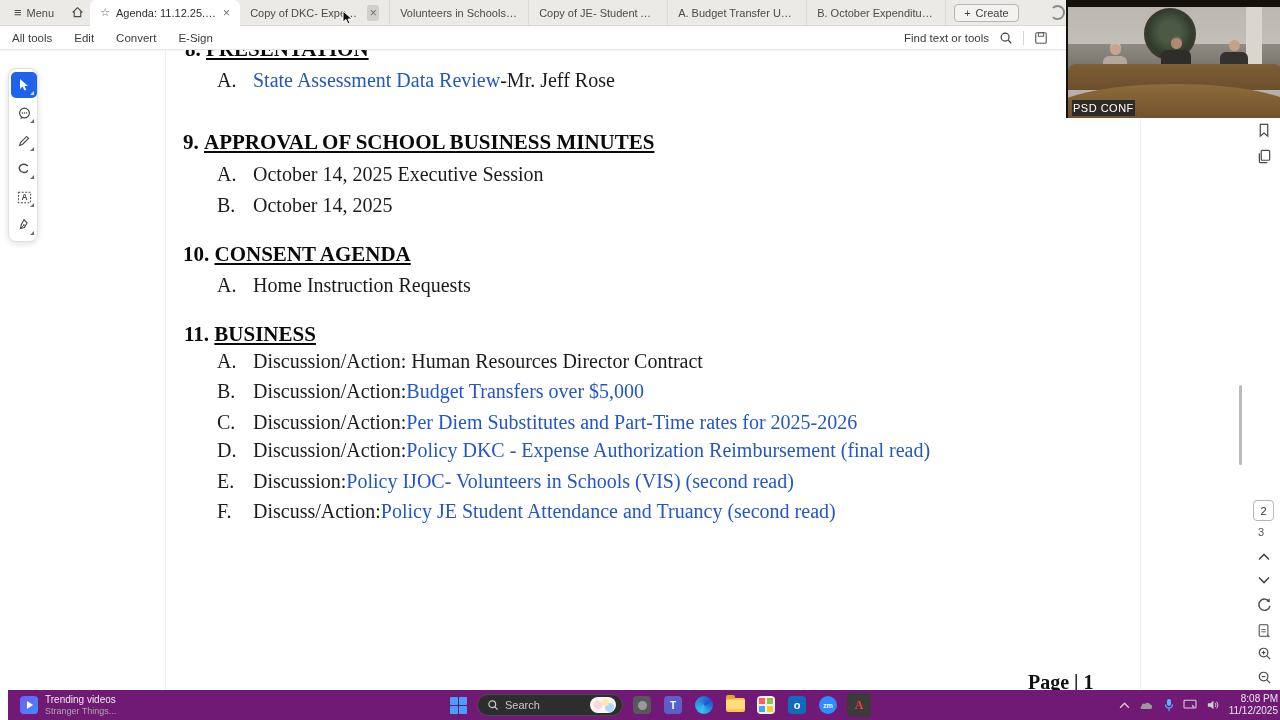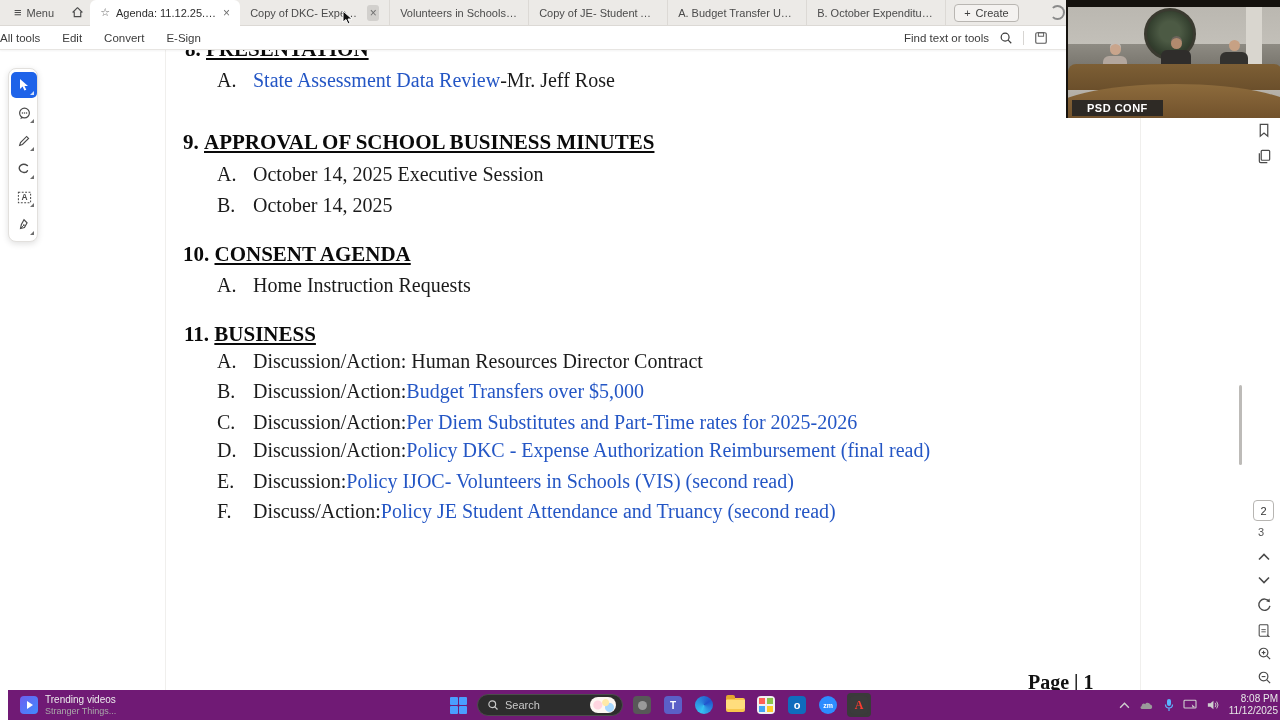--- a/index.html
+++ b/index.html
@@ -25,21 +25,21 @@
   .create-btn { margin-left:8px; display:flex; align-items:center; gap:5px; border:1px solid #b9b6b2;
                 border-radius:4px; height:18px; padding:0 9px; font-size:11px; color:#3e3e3e; background:#f4f2f0; }
   .sync-part { position:absolute; left:1050px; top:5px; width:15px; height:15px; border:2px solid #8a8a8a;
                border-radius:50%; border-left-color:transparent; }
 
   
   .toolbar { position:absolute; left:0; top:26px; width:1280px; height:24px; background:#fff;
              border-bottom:1px solid #e7e5e2; box-shadow:0 1px 2px rgba(0,0,0,0.05); z-index:5;
              display:flex; align-items:center; }
   .tb-item { font-size:11.5px; color:#3c3c3c; margin-right:22px; }
-  .tb-item:first-child { }
+  .tb-item:first-child { margin-left:12px; }
   .toolbar-right { position:absolute; right:232px; top:0; height:24px; display:flex; align-items:center; gap:10px; }
   .find-label { font-size:11.5px; color:#3c3c3c; }
   .tb-divider { width:1px; height:14px; background:#d7d5d2; }
 
   
   .docarea { position:absolute; left:0; top:50px; width:1280px; height:640px; background:#ffffff; overflow:hidden; }
   .page-edge { position:absolute; top:0; width:1px; height:640px; background:#f0efed; }
   .doc-line { position:absolute; font-family:"Liberation Serif", serif; font-size:20px; color:#1b1b1b;
               white-space:nowrap; display:flex; }
   .doc-heading { font-weight:bold; font-size:21px; color:#0a0a0a; }
@@ -84,21 +84,21 @@
                background:linear-gradient(#8e8b83,#6e6b63); }
   .vid-pillar { position:absolute; left:178px; top:7px; width:16px; height:78px; background:#d9d6cf; }
   .vid-bench-back { position:absolute; left:0; top:64px; width:214px; height:26px;
                     background:linear-gradient(#7d5f35,#6b4f2b); border-radius:8px 8px 0 0; }
   .vid-desk { position:absolute; left:-20px; top:84px; width:254px; height:60px; border-radius:50% 50% 0 0;
               background:linear-gradient(#8d6b3c,#5d3f20); }
   .person { position:absolute; }
   .p-head { width:11px; height:11px; border-radius:50%; margin:0 auto; }
   .p-body { width:24px; height:16px; border-radius:6px 6px 0 0; margin-top:1px; }
   .vid-label { position:absolute; left:4px; bottom:2px; background:rgba(35,35,35,0.88); color:#fff;
-               font-size:11px; font-weight:bold; letter-spacing:.5px; padding:2px 15px; }
+               font-size:11px; font-weight:normal; letter-spacing:.5px; padding:2px 1px; }
 
   
   .taskbar { position:absolute; left:8px; top:690px; width:1280px; height:30px; background:#701a75;
              display:flex; align-items:center; z-index:30; }
   .widget { position:absolute; left:6px; display:flex; align-items:center; gap:7px; height:30px; padding:0 6px; }
   .widget-ico { width:18px; height:18px; border-radius:4px; background:linear-gradient(135deg,#6d5ef0,#3f8cff);
                 display:flex; align-items:center; justify-content:center; }
   .widget-ico .tri { width:0; height:0; border-left:6px solid #fff; border-top:4px solid transparent;
                      border-bottom:4px solid transparent; margin-left:2px; }
   .widget-txt { display:flex; flex-direction:column; line-height:1.15; }

